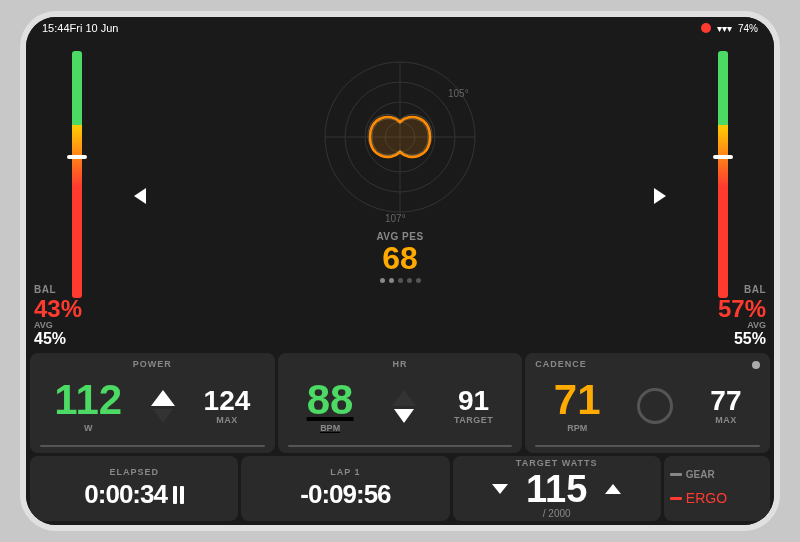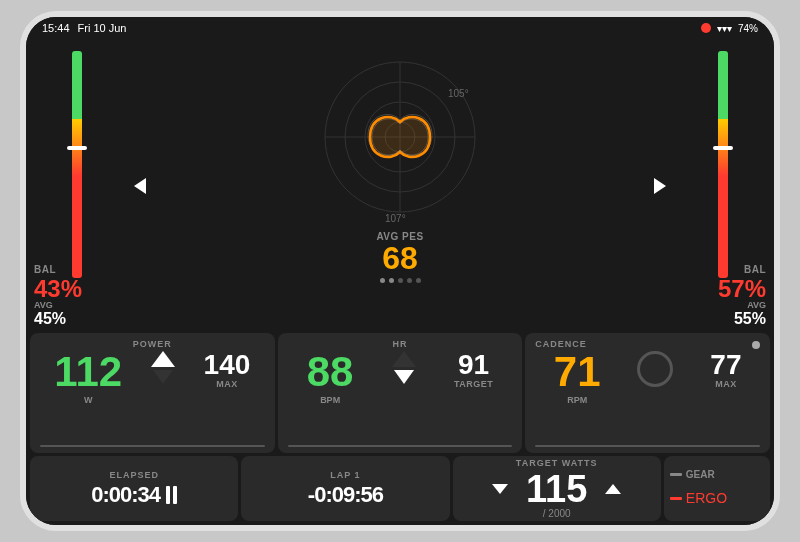--- a/index.html
+++ b/index.html
@@ -190,41 +190,42 @@
       height: 0;
       border-top: 8px solid transparent;
       border-bottom: 8px solid transparent;
       border-left: 12px solid #fff;
     }
     
     .metrics-row {
       display: flex;
       gap: 3px;
       padding: 0 4px;
-      height: 120px;
+      height: 100px;
       flex-shrink: 0;
     }
     .metric-card {
       flex: 1;
       background: #2a2a2a;
       border-radius: 8px;
       display: flex;
       flex-direction: column;
       padding: 6px 10px;
     }
     .metric-title {
       font-size: 9px;
       color: #888;
       font-weight: 600;
       letter-spacing: 1px;
       text-align: center;
       margin-bottom: 2px;
     }
     .metric-values {
       display: flex;
+      align-items: center;
       justify-content: space-around;
       flex: 1;
     }
     .metric-main {
       font-size: 42px;
       font-weight: 700;
       line-height: 1;
     }
     .metric-secondary {
       text-align: center;
@@ -305,21 +306,21 @@
     }
     .bottom-title {
       font-size: 9px;
       color: #888;
       font-weight: 600;
       letter-spacing: 1px;
       text-align: center;
       margin-bottom: 2px;
     }
     .bottom-value {
-      font-size: 22px;
+      font-size: 26px;
       font-weight: 700;
       color: #fff;
       text-align: center;
       letter-spacing: -1px;
     }
     .pause-bar {
       width: 4px;
       height: 18px;
       background: #fff;
       border-radius: 1px;
@@ -389,21 +390,21 @@
       border-radius: 50%;
       background: #aaa;
     }
   </style>
 </head>
 <body>
 
 <div class="device">
 
   <div class="status-bar">
-    <div style="display:flex;gap:8px;align-items:flex-end;">
+    <div style="display:flex;gap:0;align-items:flex-end;">
       <span>15:44</span>
       <span>Fri 10 Jun</span>
     </div>
     <div class="status-right">
       <div class="rec-dot"></div>
       <span style="font-size:10px;color:#fff;">▾▾▾</span>
       <span style="font-size:10px;color:#fff;">74%</span>
     </div>
   </div>
 
@@ -493,31 +494,31 @@
         <div class="metric-values">
           <div style="text-align:center;">
             <div class="metric-main" style="color:#4cd964;">112</div>
             <div class="metric-unit-label">W</div>
           </div>
           <div style="display:flex;flex-direction:column;align-items:center;gap:3px;">
             <div class="triangle-up" style="border-bottom-color:#fff;"></div>
             <div class="triangle-down" style="border-top-color:#333;"></div>
           </div>
           <div class="metric-secondary">
-            <div class="metric-secondary-value">140</div>
+            <div class="metric-secondary-value">124</div>
             <div class="metric-secondary-label">MAX</div>
           </div>
         </div>
         <div class="metric-sub-bar"></div>
       </div>
 
       <div class="metric-card">
         <div class="metric-title">HR</div>
         <div class="metric-values">
-          <div style="text-align:center;">
+          <div style="text-align:center;text-decoration:underline;">
             <div class="metric-main" style="color:#4cd964;">88</div>
             <div class="metric-unit-label">BPM</div>
           </div>
           <div style="display:flex;flex-direction:column;align-items:center;gap:3px;">
             <div class="triangle-up" style="border-bottom-color:#333;"></div>
             <div class="triangle-down" style="border-top-color:#fff;"></div>
           </div>
           <div class="metric-secondary">
             <div class="metric-secondary-value">91</div>
             <div class="metric-secondary-label">TARGET</div>

